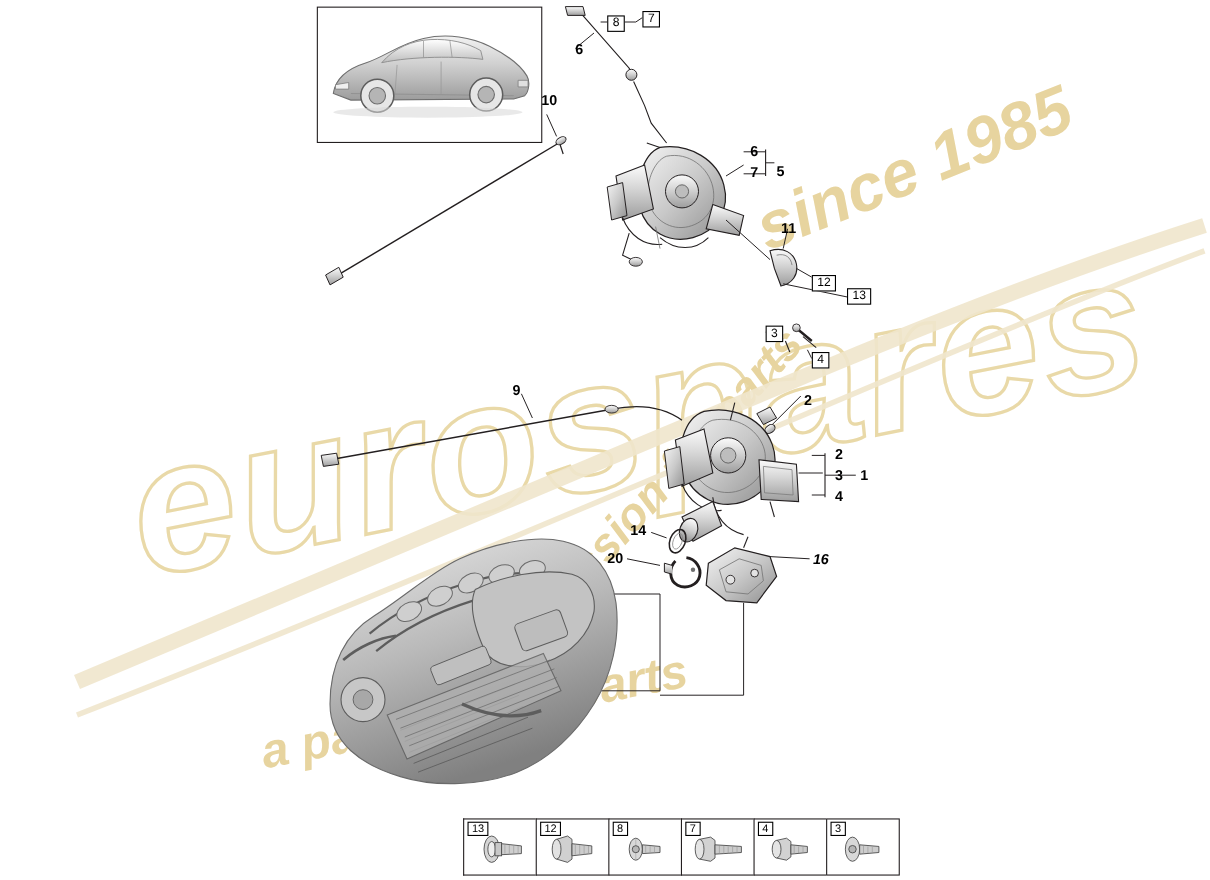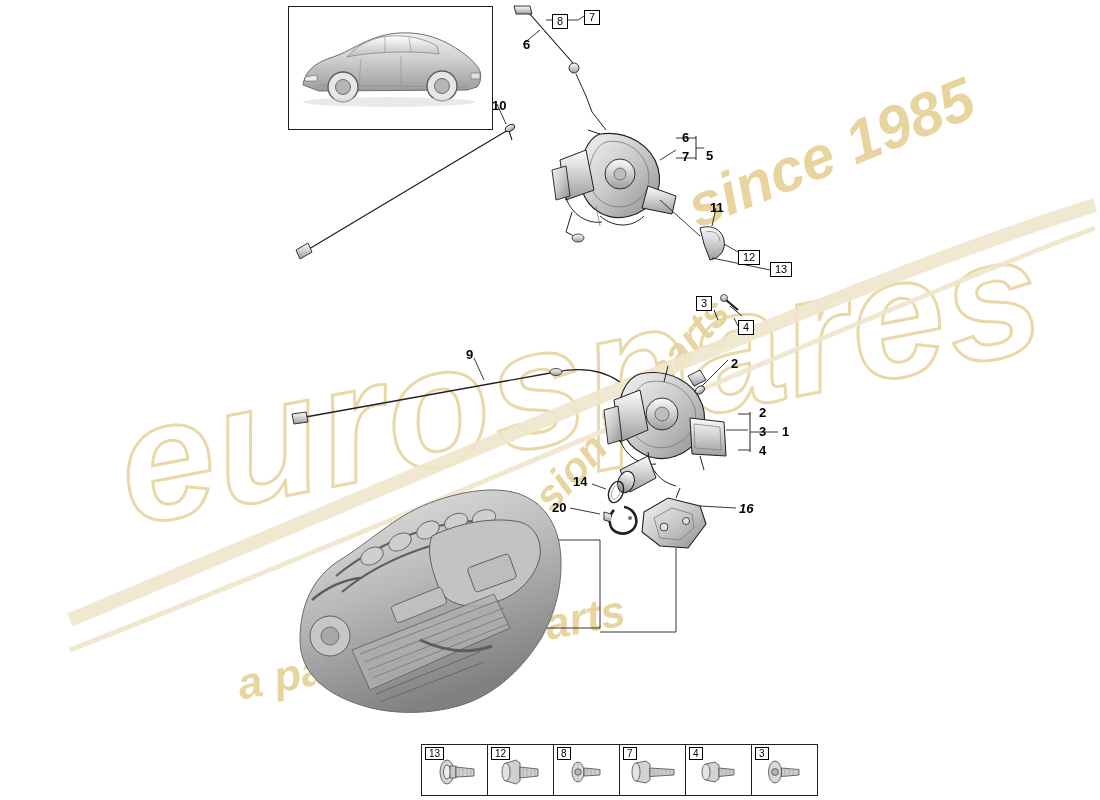--- a/index.html
+++ b/index.html
@@ -386,21 +386,21 @@
     <circle cx="330" cy="636" r="9" fill="#a8a8a8" stroke="#5d5d5d" stroke-width="0.8"></circle>
 
     <path d="M420,640 C446,652 470,654 492,646" fill="none" stroke="#5d5d5d" stroke-width="3"></path>
     <path d="M312,600 C326,588 344,580 360,578" fill="none" stroke="#5d5d5d" stroke-width="2.4"></path>
 
     <rect x="470" y="560" width="44" height="26" rx="4" fill="#bdbdbd" stroke="#5d5d5d" stroke-width="0.9" transform="rotate(-20 492 573)"></rect>
     <rect x="392" y="596" width="54" height="18" rx="3" fill="#bfbfbf" stroke="#5d5d5d" stroke-width="0.8" transform="rotate(-22 419 605)"></rect>
   </g>
 </svg>
 
-<div class="callout" style="left:492px; top:99px;">10</div>
+<div class="callout" style="left:492px; top:84px;">10</div>
 <div class="callout" style="left:523px; top:38px;">6</div>
 <div class="callout-box" style="left:552px; top:14px;">8</div>
 <div class="callout-box" style="left:584px; top:10px;">7</div>
 <div class="callout" style="left:682px; top:131px;">6</div>
 <div class="callout" style="left:682px; top:150px;">7</div>
 <div class="callout" style="left:706px; top:149px;">5</div>
 <div class="callout" style="left:710px; top:201px;">11</div>
 <div class="callout-box" style="left:738px; top:250px;">12</div>
 <div class="callout-box" style="left:770px; top:262px;">13</div>
 <div class="callout-box" style="left:696px; top:296px;">3</div>

